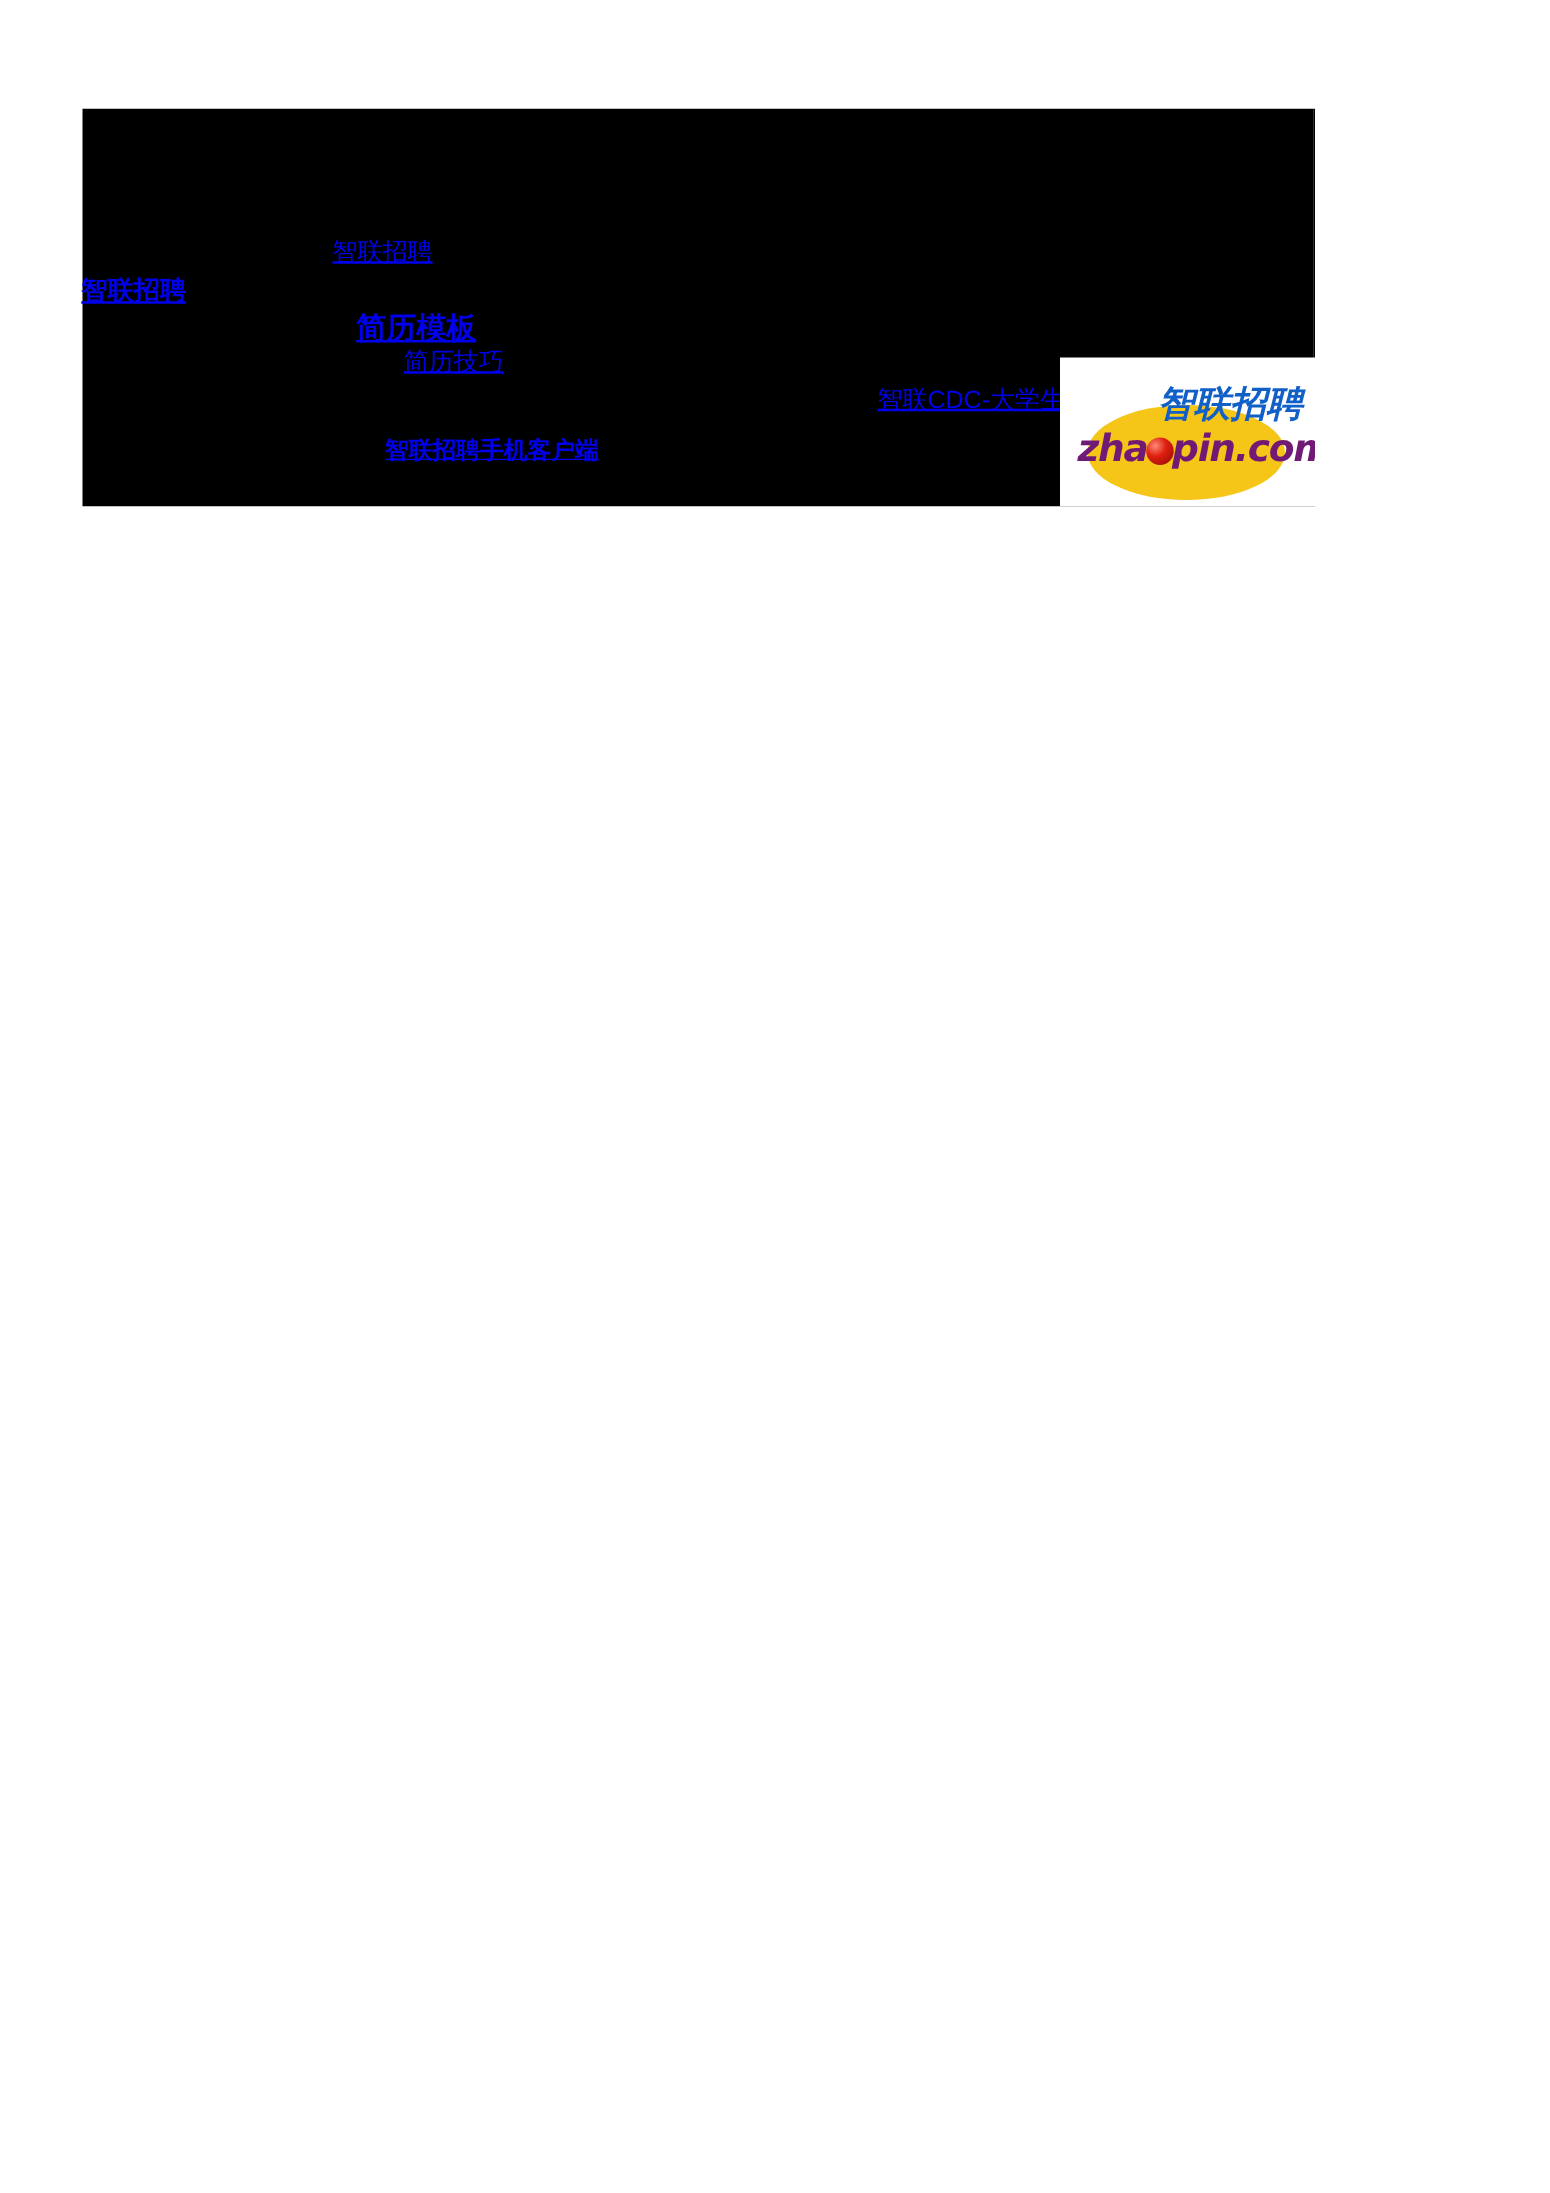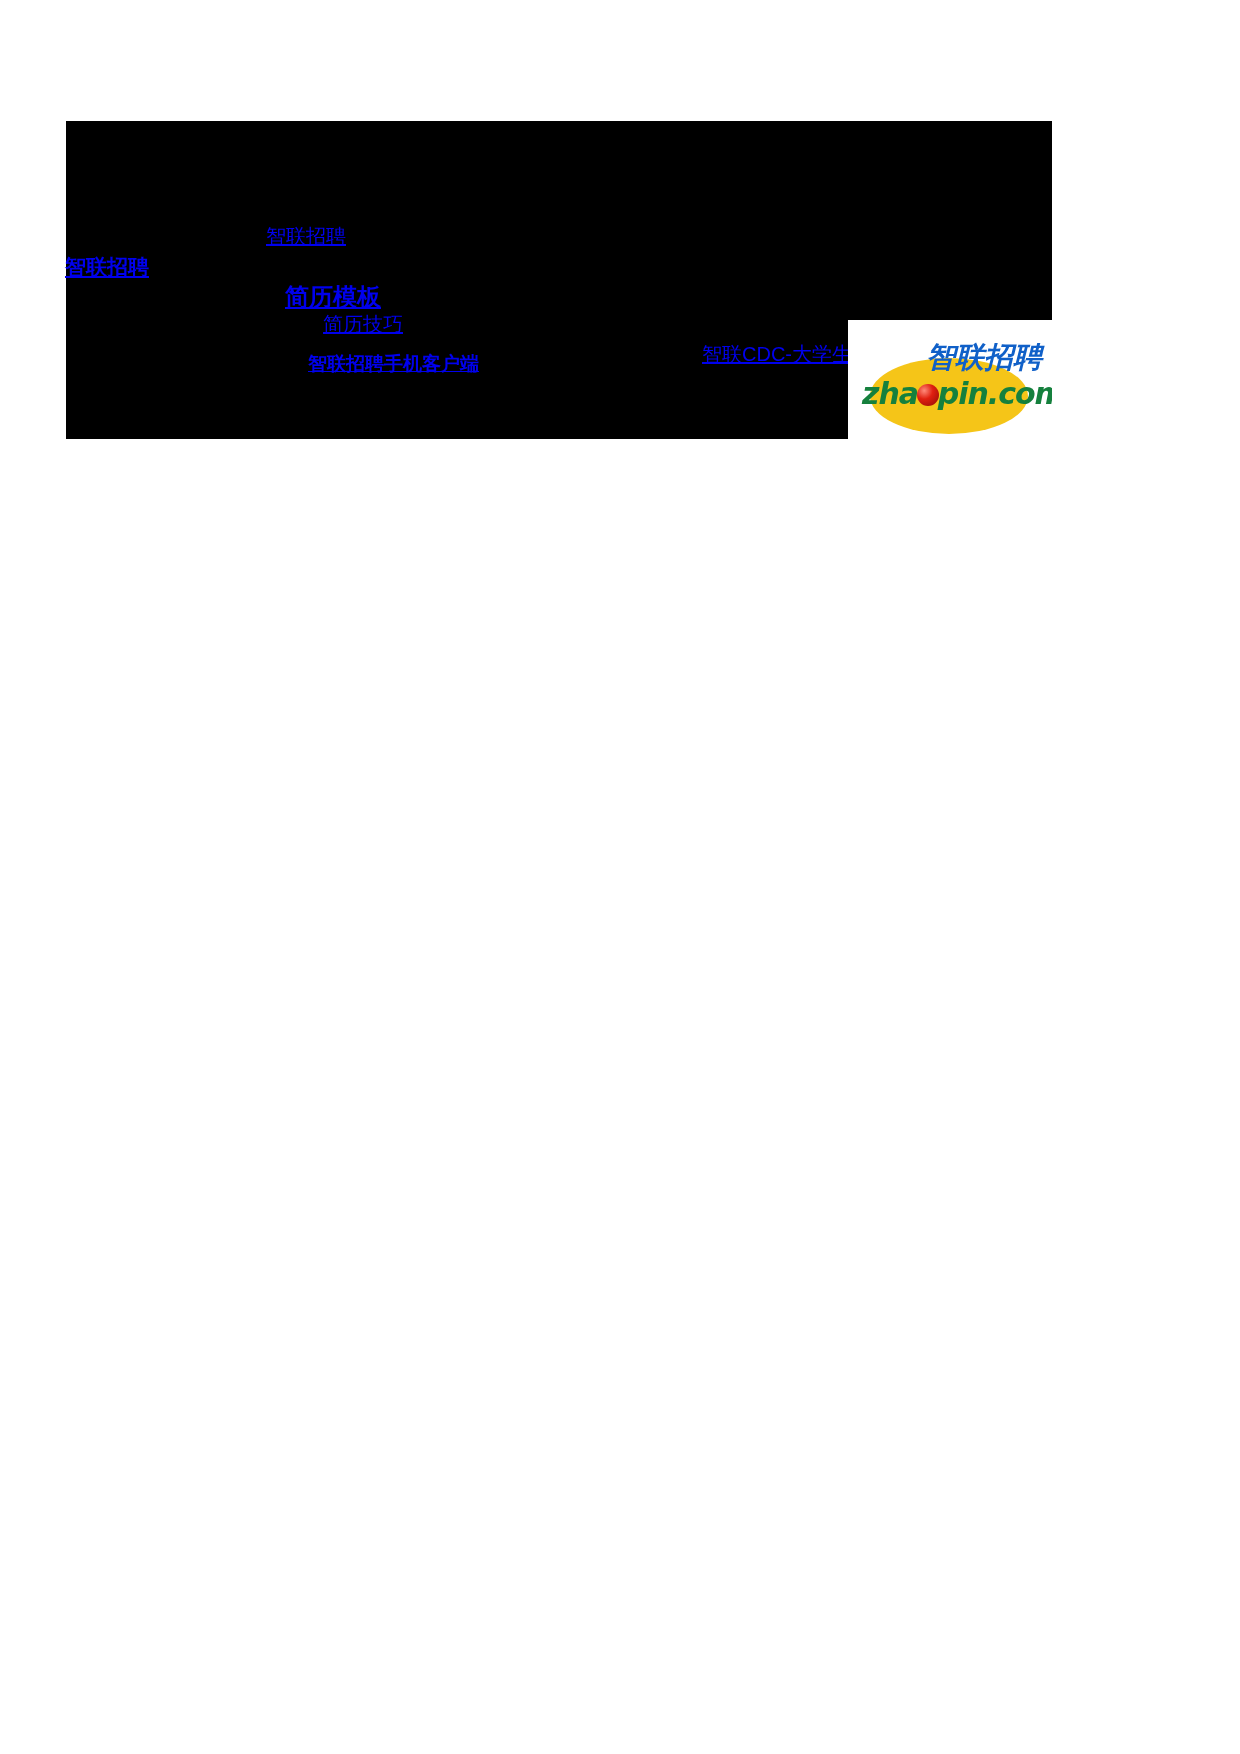--- a/index.html
+++ b/index.html
@@ -13,21 +13,20 @@
     position: relative;
     font-family: "Liberation Sans", "DejaVu Sans", sans-serif;
     overflow: hidden;
   }
 
   
   #page {
     position: absolute;
     inset: 0;
     background: #ffffff;
-    margin-top: 34px;
   }
 
   
   #black-panel {
     position: absolute;
     left: 66px;
     top: 87px;
     width: 985px;
     height: 318px;
     background: #000000;
@@ -53,21 +52,21 @@
     font-family: "Liberation Sans", "DejaVu Sans", sans-serif;
     cursor: pointer;
     line-height: 1.0;
   }
 
   
   #lnk-zhaopin-top     { left: 266px; top: 192px; font-size: 20px; }
   #lnk-zhaopin-left    { left: 65px;  top: 222px; font-size: 21px; font-weight: 700; }
   #lnk-resume-template { left: 285px; top: 251px; font-size: 24px; font-weight: 700; }
   #lnk-resume-tips     { left: 323px; top: 280px; font-size: 20px; font-weight: 400; }
-  #lnk-mobile-client   { left: 308px; top: 320px; font-size: 19px; font-weight: 700; }
+  #lnk-mobile-client   { left: 308px; top: 351px; font-size: 19px; font-weight: 700; }
   #lnk-cdc             { left: 702px; top: 310px; font-size: 20px; }
 
   
   #logo-tile {
     position: absolute;
     left: 848px;
     top: 286px;
     width: 204px;
     height: 119px;
     background: #ffffff;
@@ -92,21 +91,21 @@
   
   .logo-word {
     position: absolute;
     left: 14px;
     top: 56px;
     font-family: "DejaVu Sans", sans-serif;
     font-style: italic;
     font-weight: 700;
     font-size: 30px;
     letter-spacing: -1px;
-    color: #15803d;
+    color: #701a75;
     z-index: 3;
   }
 
   
   .logo-dot {
     position: absolute;
     left: 69px;
     top: 64px;
     width: 22px;
     height: 22px;

